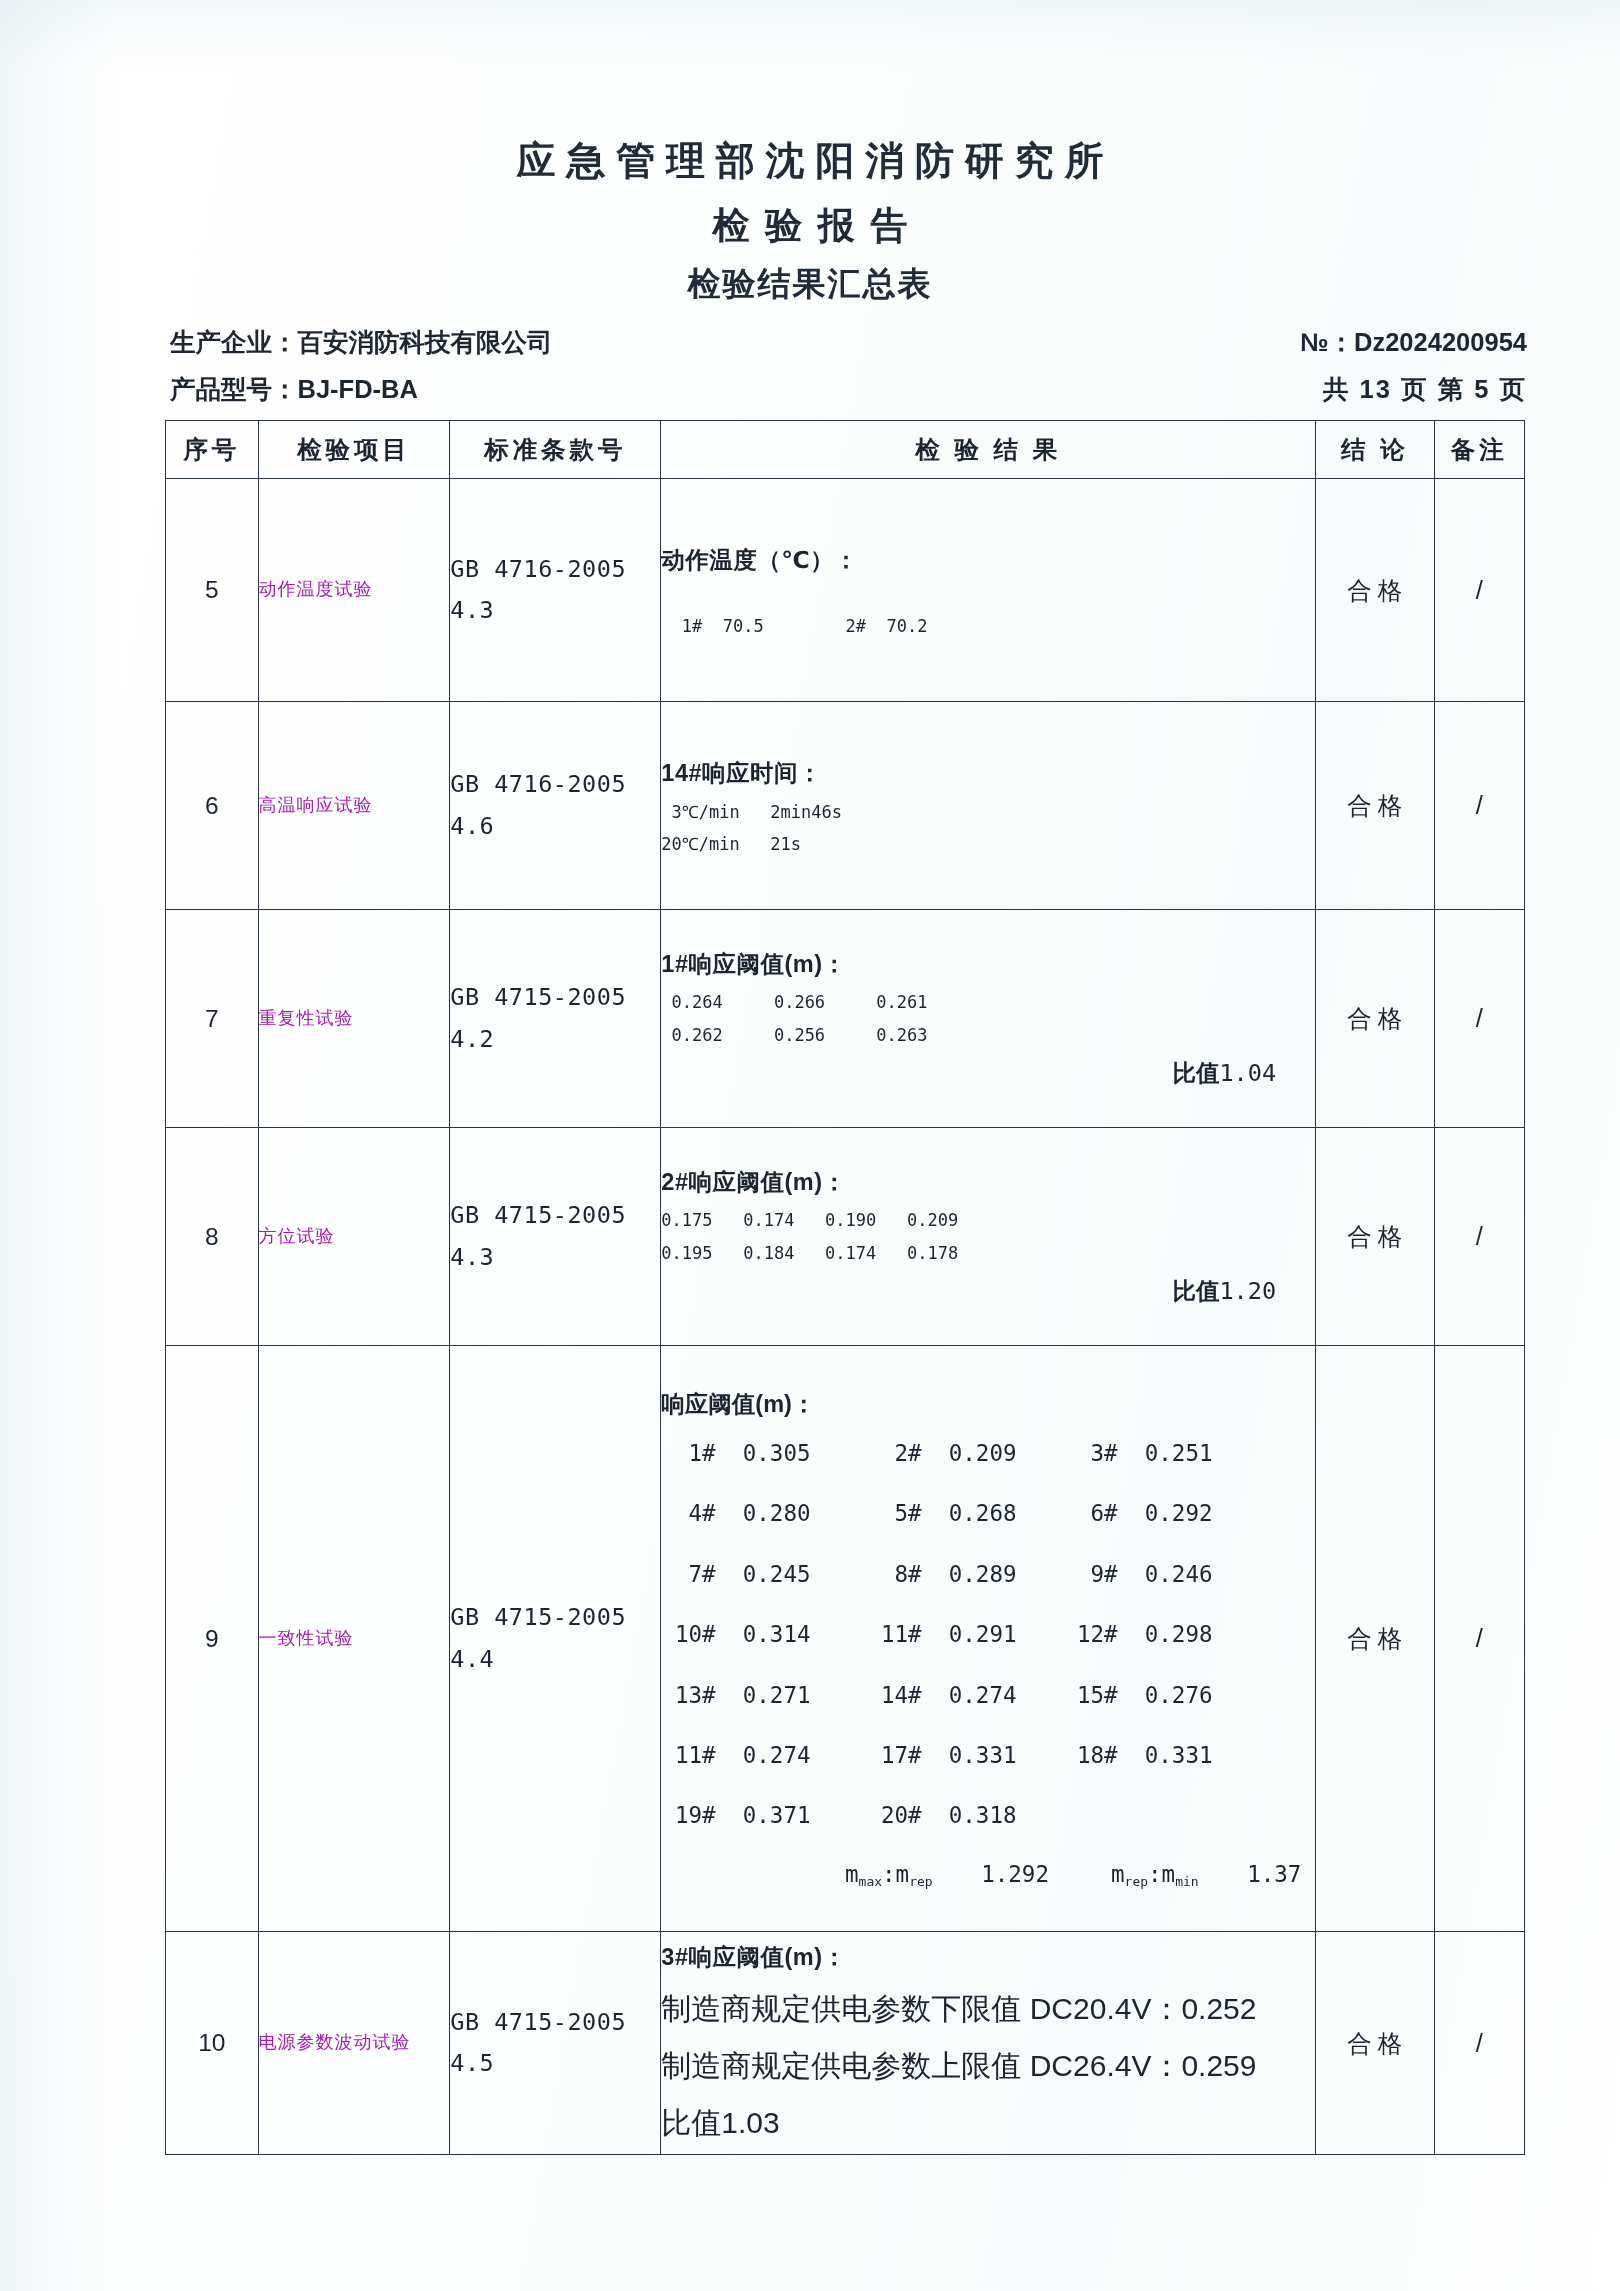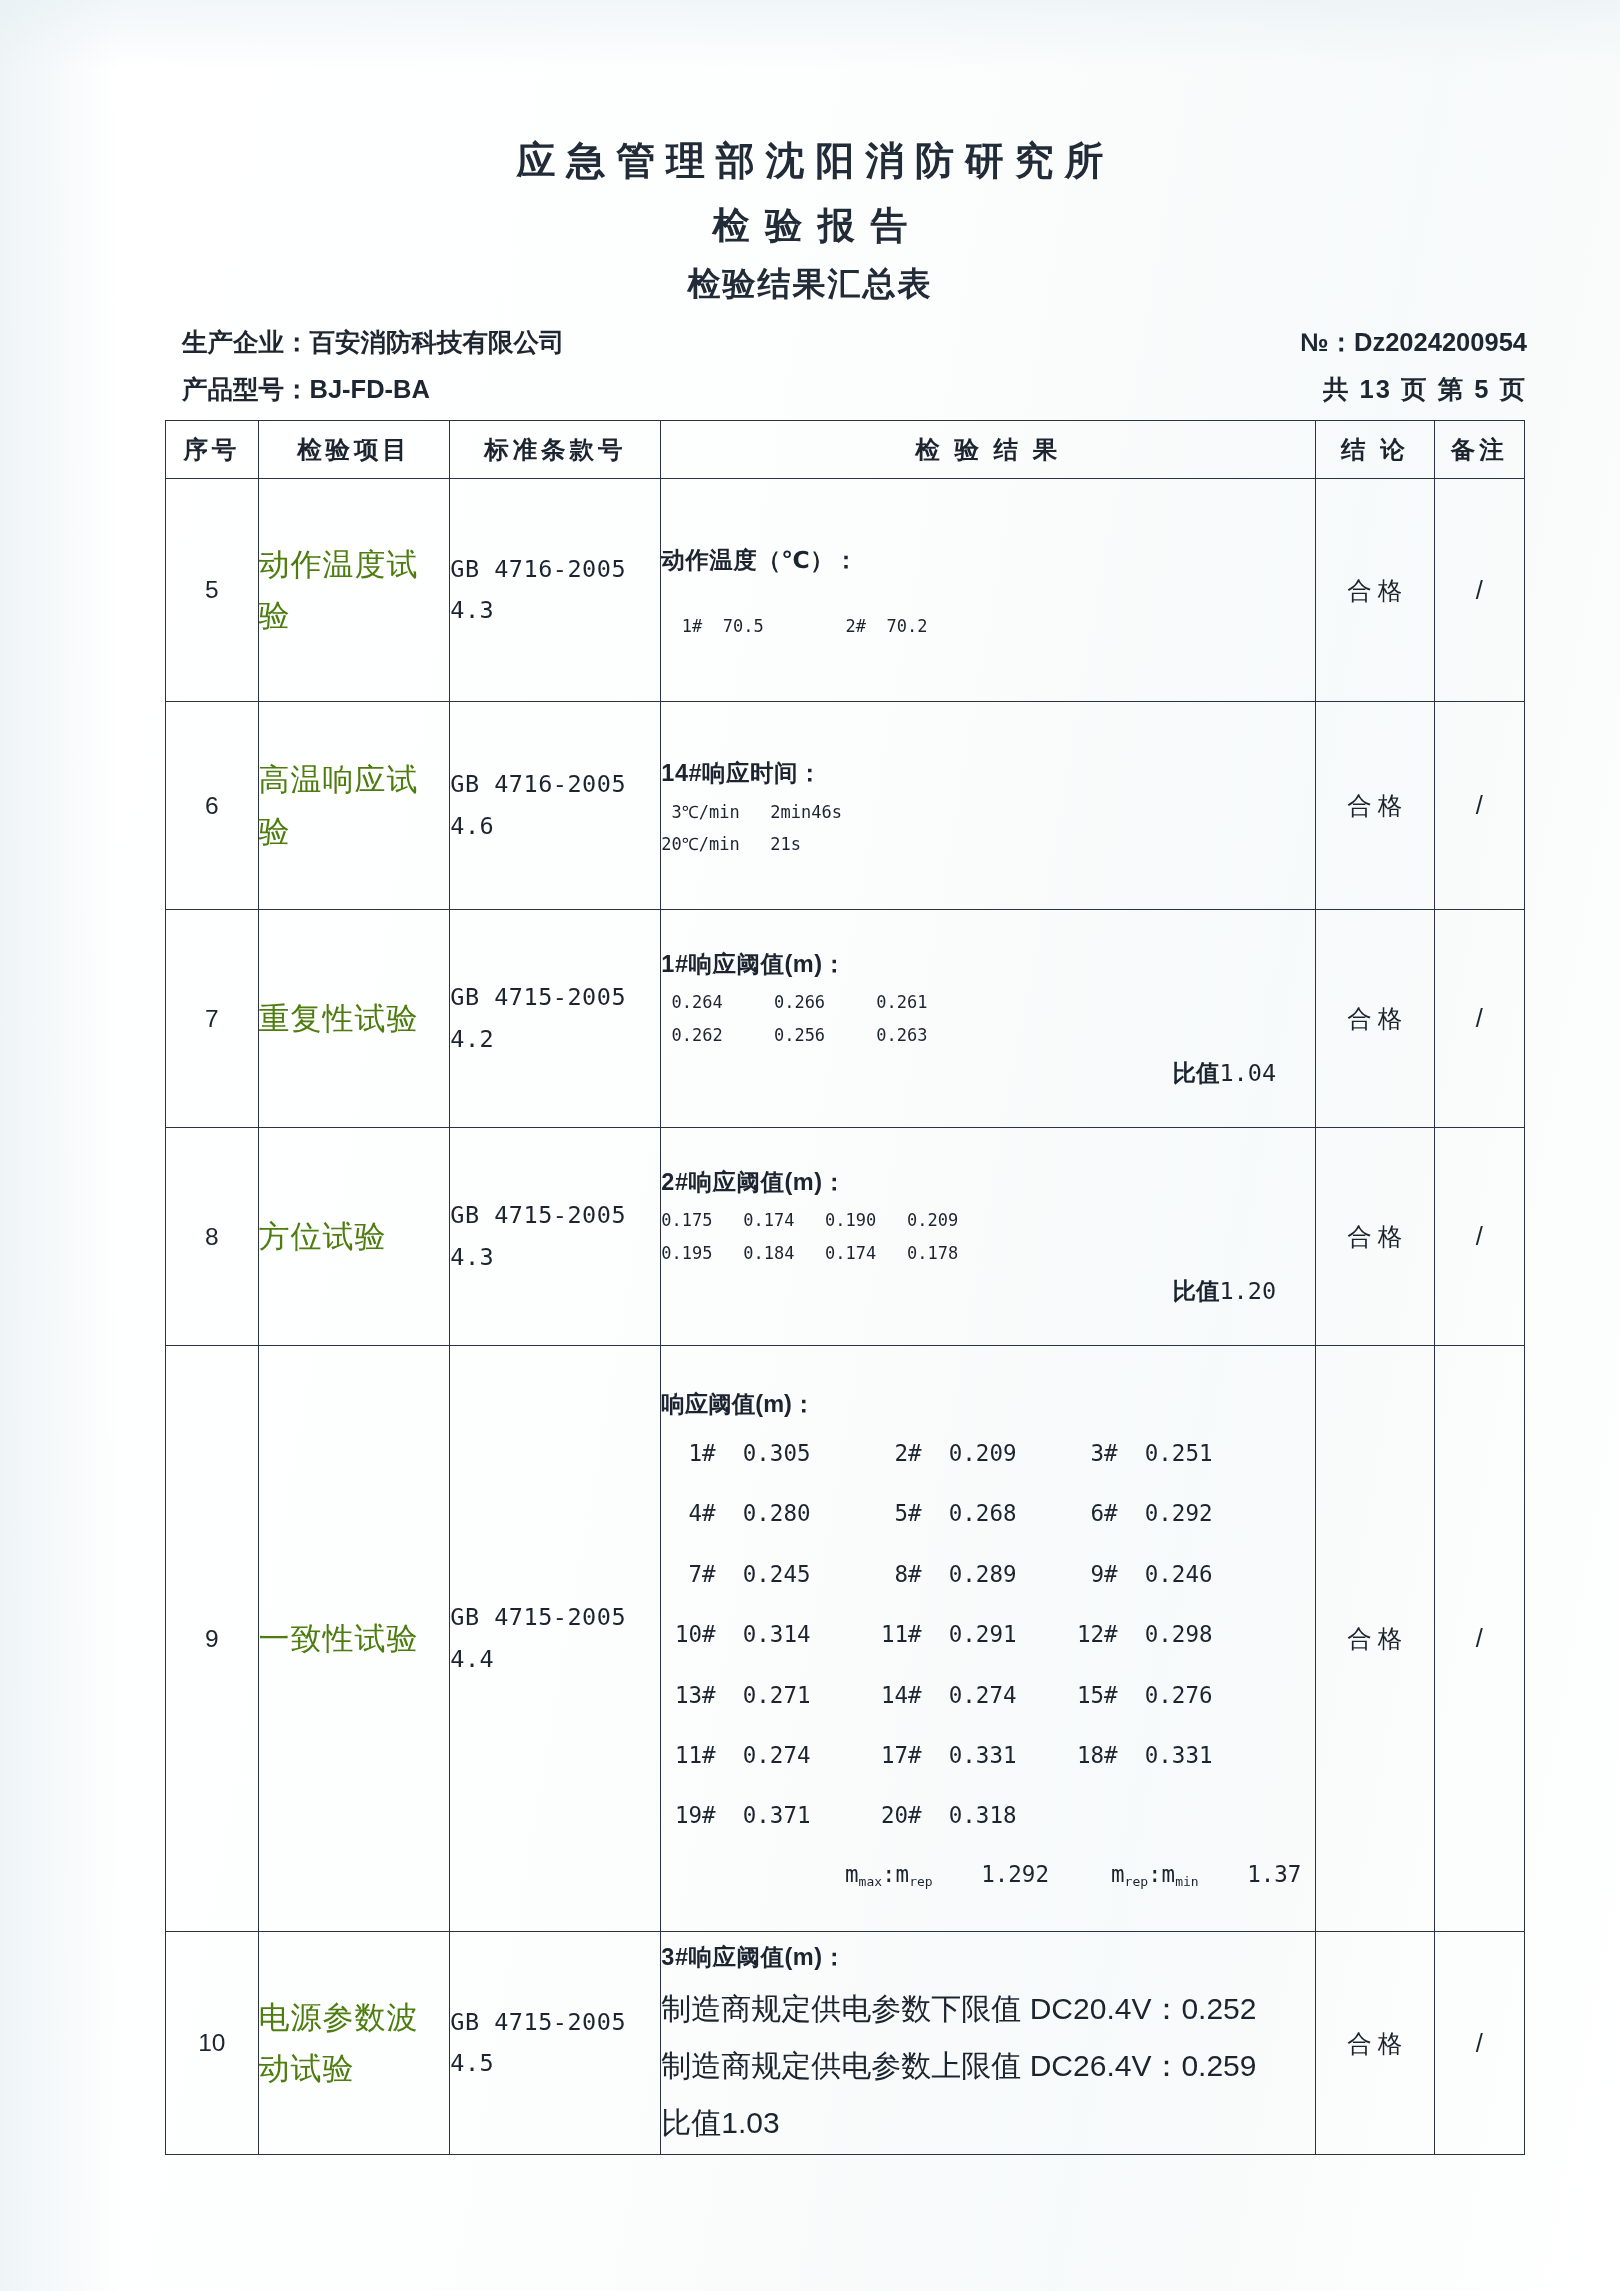--- a/index.html
+++ b/index.html
@@ -76,21 +76,21 @@
   }
 
   
   .meta {
     position: relative;
     margin-top: 11.8px;
     height: 96px;
   }
   .meta-left {
     position: absolute;
-    left: 182px;
+    left: 170px;
     top: 0;
   }
   .meta-right {
     position: absolute;
     right: 93px;
     top: 0;
     text-align: left;
   }
   .meta-line {
     font-size: 25.5px;
@@ -140,26 +140,26 @@
   .col-result  { width: 608px; }
   .col-concl   { width: 110px; }
   .col-remark  { width: 84px; }
 
   td.c-no {
     text-align: center;
     font-size: 24.5px;
     color: #1c2430;
   }
   td.c-item {
-    font-size: 31px;
+    font-size: 18px;
     font-weight: bold;
     padding: 0 11.8px 0 13.7px;
     line-height: 1.65;
     letter-spacing: 1px;
-    color: #4d7c0f;
+    color: #a21caf;
   }
   td.c-clause {
     font-size: 23.5px;
     padding: 0 7.8px 0 13.7px;
     line-height: 1.75;
     letter-spacing: 0.5px;
     color: #1c2430;
     font-family: "DejaVu Sans Mono", "Liberation Mono", monospace;
   }
   td.c-clause .clause-std { white-space: nowrap; }

